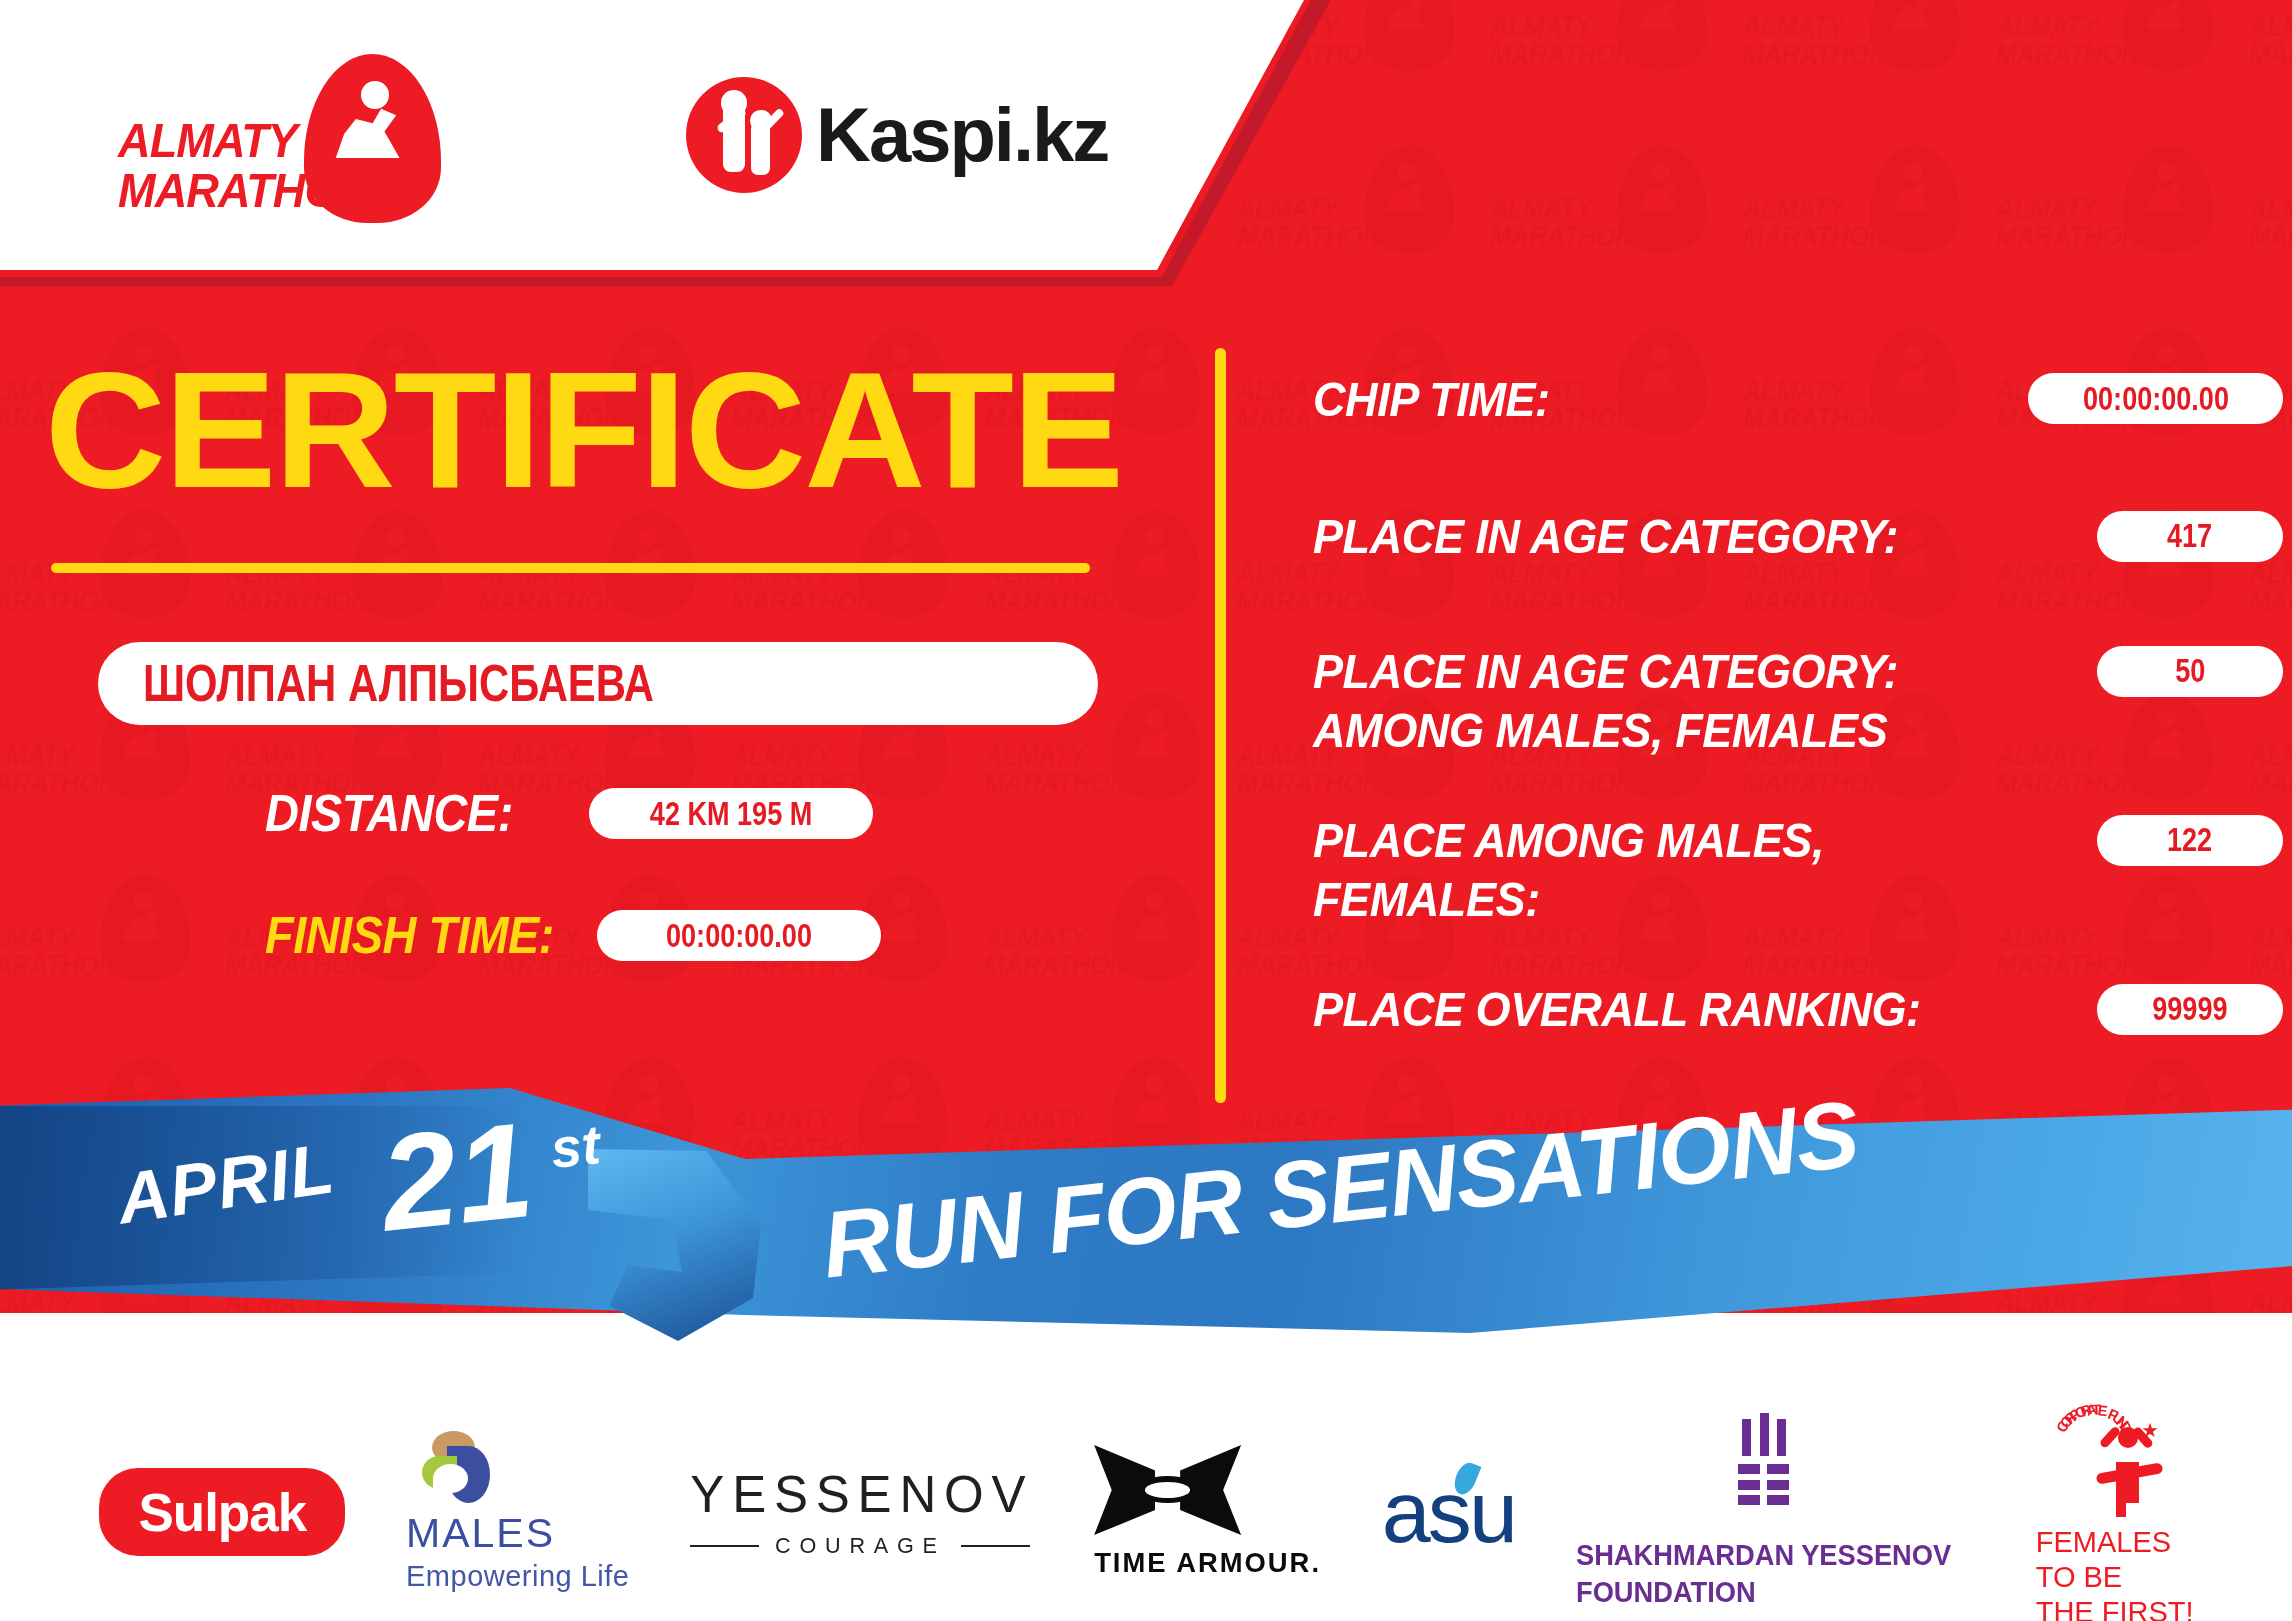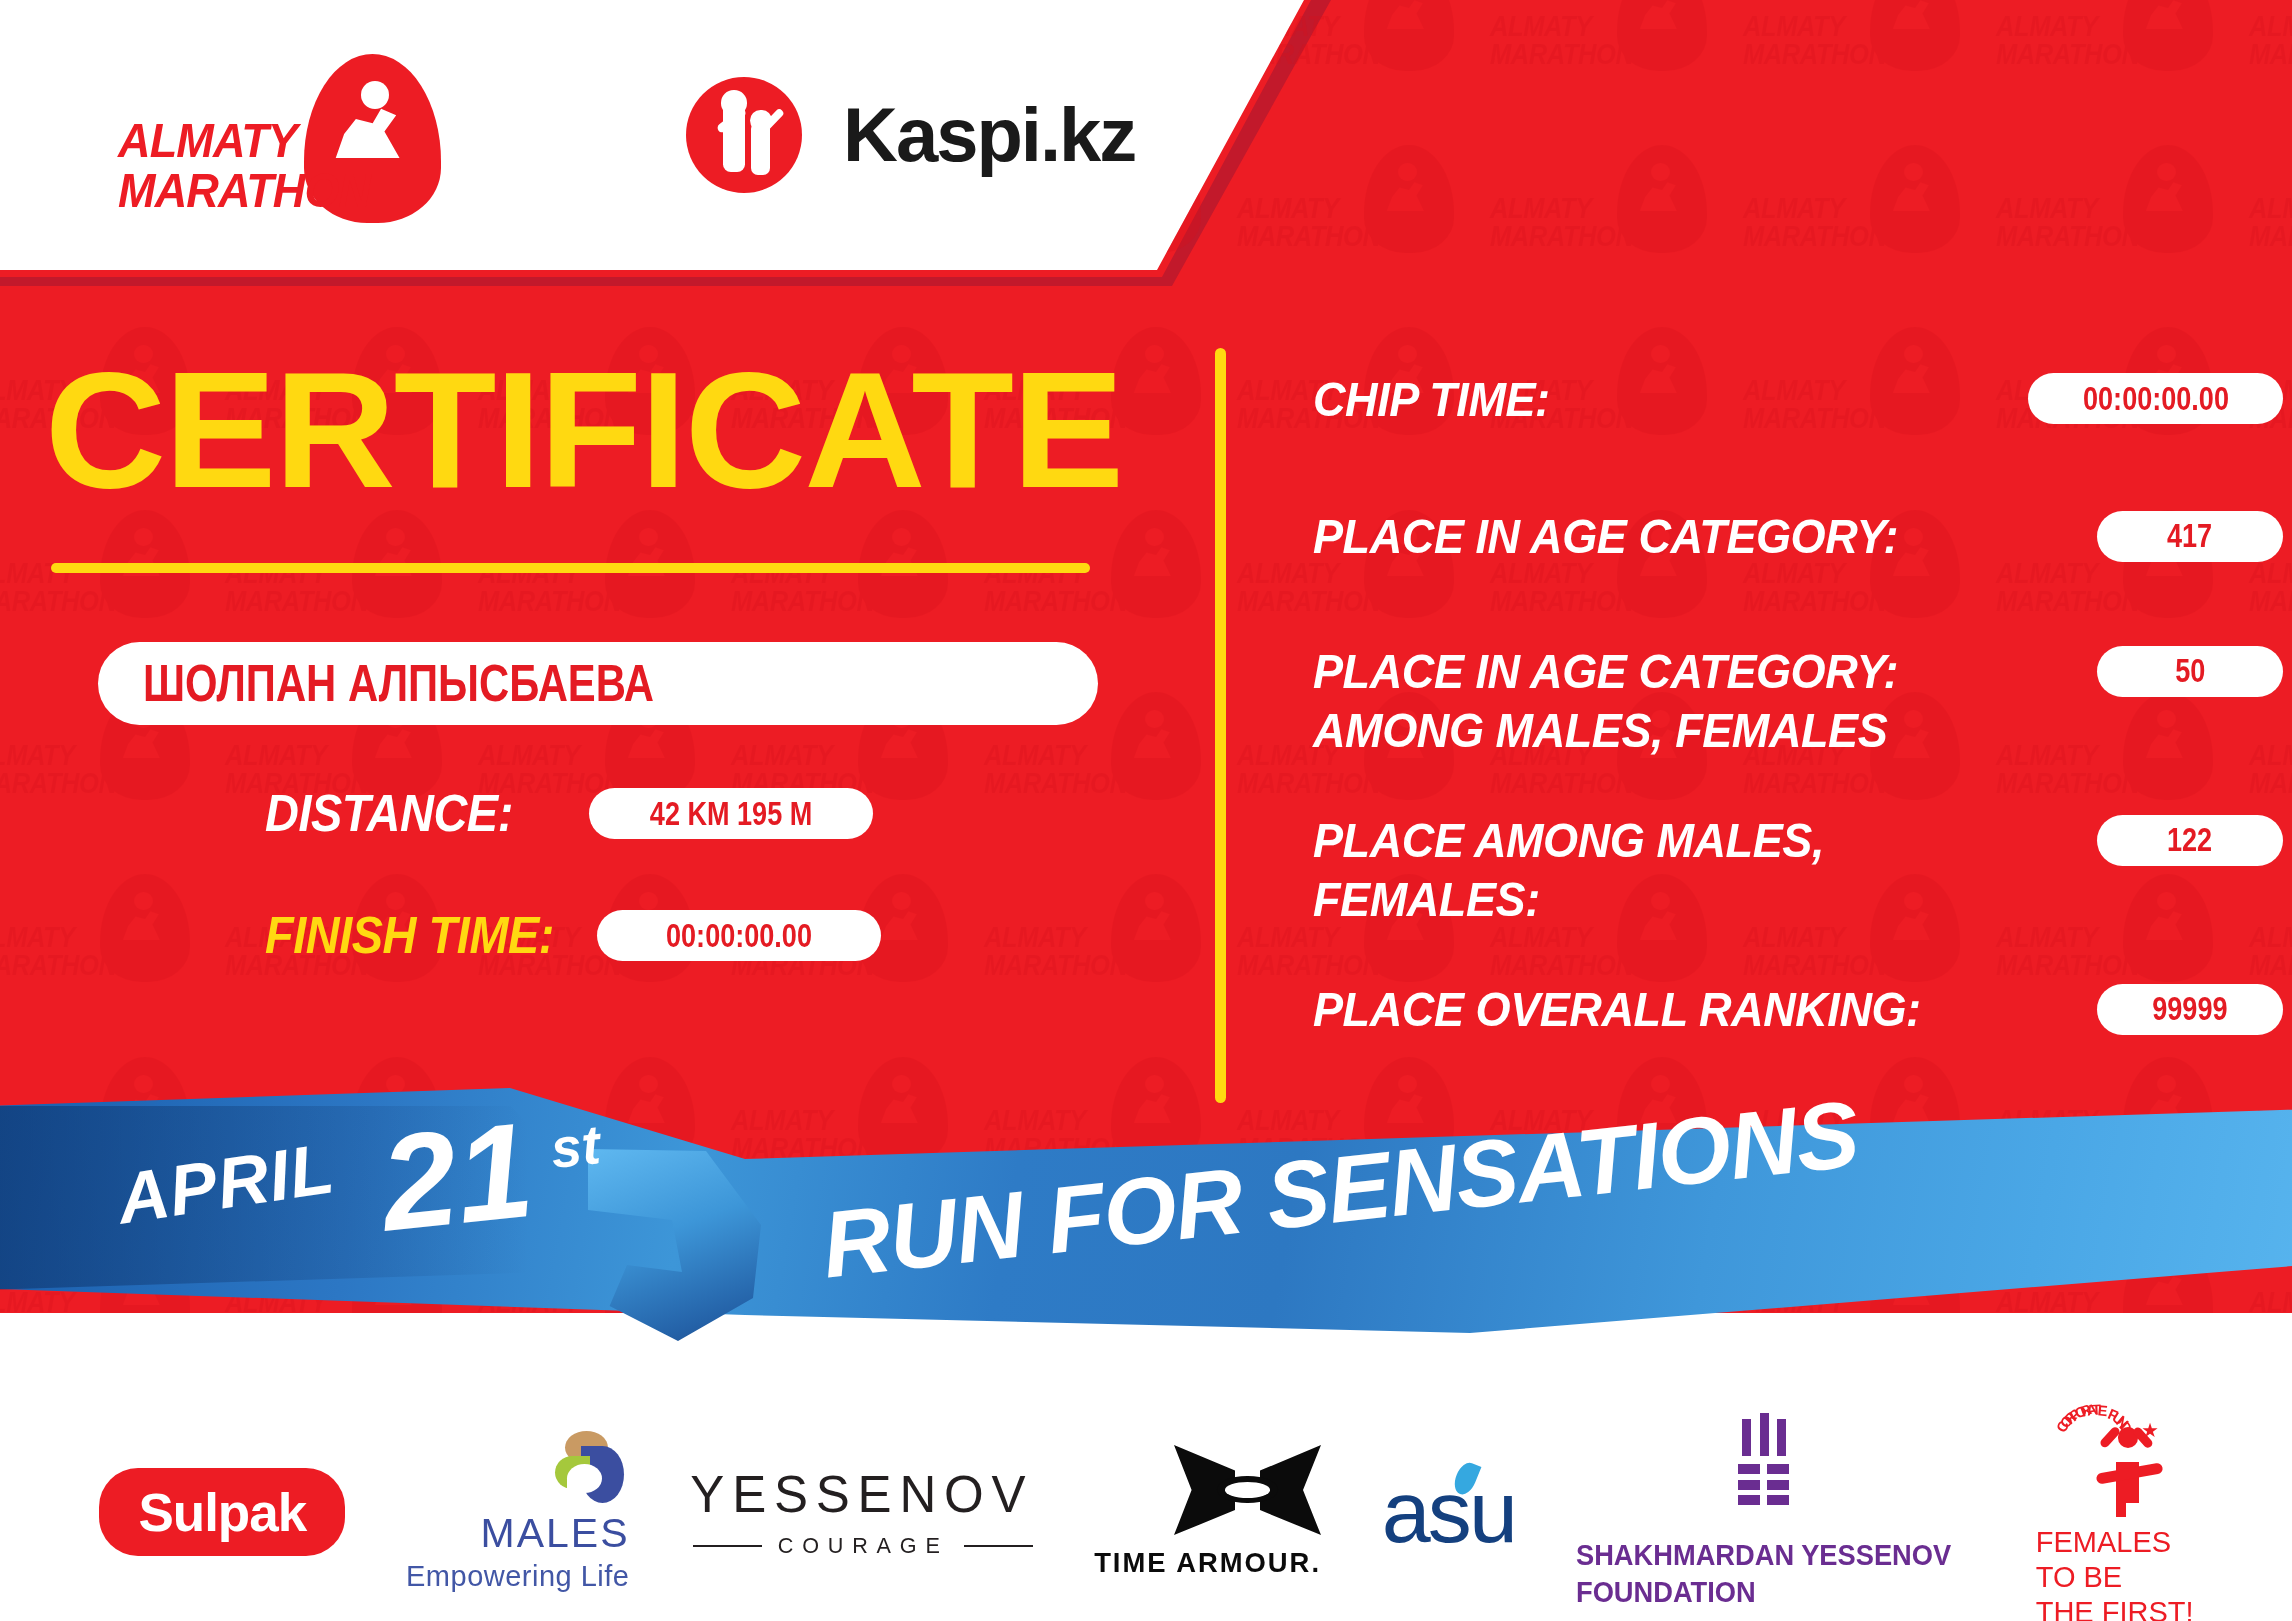--- a/index.html
+++ b/index.html
@@ -73,21 +73,21 @@
     clip-path:polygon(18% 62%,32% 38%,52% 45%,62% 22%,80% 32%,66% 58%,84% 100%,8% 100%);
   }
   .am-head{position:absolute;left:243px;top:27.4px;width:28px;height:28px;border-radius:50%;background:#fff;}
   .am-word{
     position:absolute;left:0;top:61px;
     color:#ED1C24;font-style:italic;font-weight:bold;
     font-size:49px;line-height:50px;letter-spacing:-1px;
     transform:scaleX(.92);transform-origin:left center;
     white-space:nowrap;
   }
-  .kaspi{position:absolute;left:686px;top:71px;height:127px;display:flex;align-items:center;gap:41px;}
+  .kaspi{position:absolute;left:686px;top:71px;height:127px;display:flex;align-items:center;gap:14px;}
   .kaspi-mark{position:relative;width:116px;height:116px;}
   .kaspi-circle{position:absolute;left:0;top:0;width:116px;height:116px;border-radius:50%;background:#ED1C24;}
   .kaspi-fig-a{position:absolute;left:37px;top:21.6px;width:21.6px;height:74px;background:#fff;border-radius:10.8px 10.8px 7.8px 7.8px;}
   .kaspi-head-a{position:absolute;left:35px;top:13.7px;width:25.5px;height:25.5px;border-radius:50%;background:#fff;}
   .kaspi-arm-a{position:absolute;left:29px;top:39px;width:33px;height:8.8px;background:#fff;border-radius:4.9px;transform:rotate(-38deg);}
   .kaspi-fig-b{position:absolute;left:65px;top:43px;width:18.6px;height:55px;background:#fff;border-radius:8.8px 8.8px 6.9px 6.9px;}
   .kaspi-head-b{position:absolute;left:64px;top:33px;width:21.6px;height:21.6px;border-radius:50%;background:#fff;}
   .kaspi-arm-b{position:absolute;left:74px;top:39px;width:25.5px;height:7.8px;background:#fff;border-radius:4.9px;transform:rotate(-46deg);}
   .kaspi-txt{color:#1A1A1A;font-weight:bold;font-size:76px;letter-spacing:-2px;line-height:1;}
 
@@ -185,21 +185,21 @@
     transform:rotate(-6.2deg);transform-origin:left center;
     white-space:nowrap;
   }
 
   
   .sponsors{
     position:absolute;left:0;top:1402px;width:2293px;height:220px;
     display:flex;align-items:center;justify-content:space-around;
     padding:0 69px;box-sizing:border-box;z-index:8;
   }
-  .sp{display:flex;flex-direction:column;align-items:flex-end;justify-content:center;}
+  .sp{display:flex;flex-direction:column;align-items:flex-start;justify-content:center;}
 
   
   .sulpak{
     background:#ED1C24;border-radius:39px;
     padding:13.7px 39px;
     color:#fff;font-weight:bold;font-size:53px;letter-spacing:-1px;
   }
   
   .sanofi-mark{position:relative;width:90px;height:73px;margin-bottom:5.9px;}
   .sanofi-tan{position:absolute;left:25.5px;top:0;width:43px;height:33px;background:#C99A63;border-radius:50% 50% 40% 50%;}

